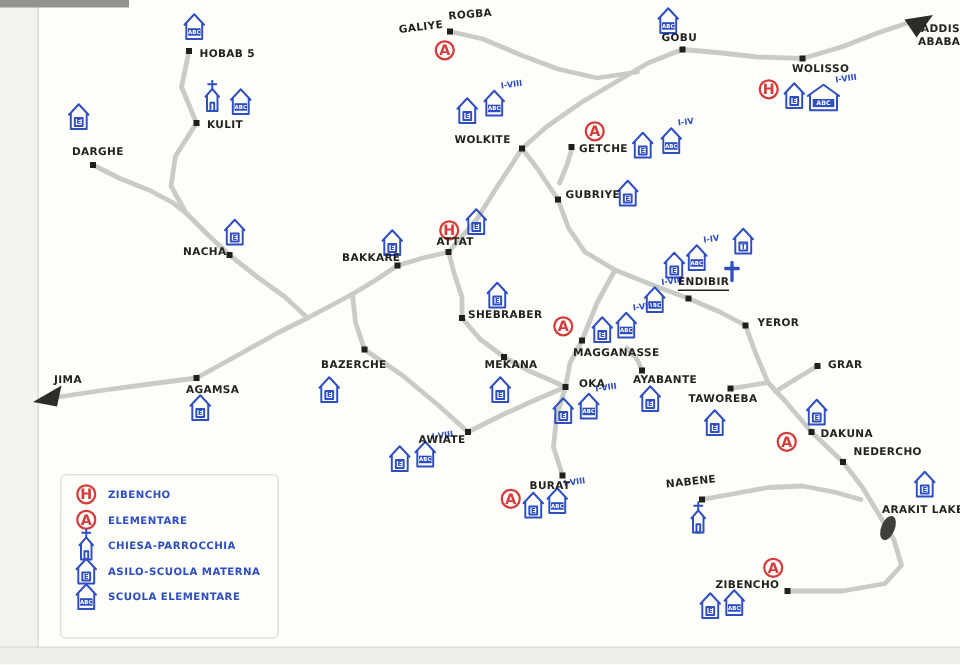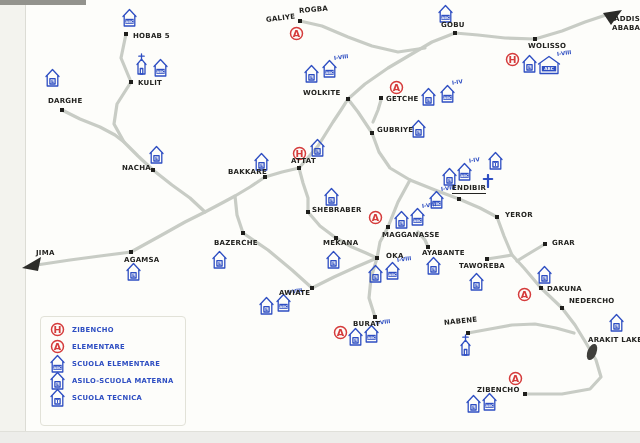--- a/index.html
+++ b/index.html
@@ -307,46 +307,46 @@
         <span class="leg-ic">
           <svg width="15" height="15" viewBox="0 0 15 15">
             <circle cx="7.5" cy="7.5" r="6" fill="none" stroke="#d53c3c" stroke-width="1.5"></circle>
             <text x="7.5" y="10.7" font-size="9.5" font-weight="bold" fill="#d53c3c" text-anchor="middle" font-family="DejaVu Sans,sans-serif">A</text>
           </svg>
         </span>
         <span class="leg-tx">ELEMENTARE</span>
       </div>
       <div class="leg-row">
         <span class="leg-ic">
+          <svg width="17" height="23" viewBox="0 0 17 23">
+            <path d="M8.5 0.8 V6.5 M5.8 3.2 H11.2" stroke="#2e4ec2" stroke-width="1.3" fill="none" stroke-linejoin="round" stroke-linecap="round"></path>
+            <path d="M4 11.5 L8.5 6.2 L13 11.5" stroke="#2e4ec2" stroke-width="1.3" fill="none" stroke-linejoin="round" stroke-linecap="round"></path>
+            <path d="M5 11 V21 H12 V11" stroke="#2e4ec2" stroke-width="1.3" fill="none" stroke-linejoin="round" stroke-linecap="round"></path>
+            <rect x="7.3" y="15.5" width="2.5" height="5.5" stroke="#2e4ec2" stroke-width="1.3" fill="none" stroke-linejoin="round" stroke-linecap="round"></rect>
+          </svg>
+        </span>
+        <span class="leg-tx">CHIESA-PARROCCHIA</span>
+      </div>
+      <div class="leg-row">
+        <span class="leg-ic">
+          <svg width="17" height="19" viewBox="0 0 17 19">
+            <path d="M2 8.5 L8.5 1.5 L15 8.5" stroke="#2e4ec2" stroke-width="1.3" fill="none" stroke-linejoin="round" stroke-linecap="round"></path>
+            <path d="M3.2 8 V18 H13.8 V8" stroke="#2e4ec2" stroke-width="1.3" fill="none" stroke-linejoin="round" stroke-linecap="round"></path>
+            <rect x="5.9" y="10.6" width="5.2" height="5.4" stroke="#2e4ec2" stroke-width="1.3" fill="none" stroke-linejoin="round" stroke-linecap="round"></rect>
+            <text x="8.5" y="14.9" font-size="4.6" font-weight="bold" fill="#2e4ec2" text-anchor="middle" font-family="DejaVu Sans,sans-serif">E</text>
+          </svg>
+        </span>
+        <span class="leg-tx">ASILO-SCUOLA MATERNA</span>
+      </div>
+      <div class="leg-row">
+        <span class="leg-ic">
           <svg width="17" height="19" viewBox="0 0 17 19">
             <path d="M2 8.5 L8.5 1.5 L15 8.5" stroke="#2e4ec2" stroke-width="1.3" fill="none" stroke-linejoin="round" stroke-linecap="round"></path>
             <path d="M3.2 8 V18 H13.8 V8" stroke="#2e4ec2" stroke-width="1.3" fill="none" stroke-linejoin="round" stroke-linecap="round"></path>
             <rect x="4.3" y="10.8" width="8.4" height="5" fill="#2e4ec2"></rect>
             <text x="8.5" y="14.6" font-size="3.6" font-weight="bold" fill="#fff" text-anchor="middle" font-family="DejaVu Sans,sans-serif">ABC</text>
           </svg>
         </span>
         <span class="leg-tx">SCUOLA ELEMENTARE</span>
       </div>
-      <div class="leg-row">
-        <span class="leg-ic">
-          <svg width="17" height="19" viewBox="0 0 17 19">
-            <path d="M2 8.5 L8.5 1.5 L15 8.5" stroke="#2e4ec2" stroke-width="1.3" fill="none" stroke-linejoin="round" stroke-linecap="round"></path>
-            <path d="M3.2 8 V18 H13.8 V8" stroke="#2e4ec2" stroke-width="1.3" fill="none" stroke-linejoin="round" stroke-linecap="round"></path>
-            <rect x="5.9" y="10.6" width="5.2" height="5.4" stroke="#2e4ec2" stroke-width="1.3" fill="none" stroke-linejoin="round" stroke-linecap="round"></rect>
-            <text x="8.5" y="14.9" font-size="4.6" font-weight="bold" fill="#2e4ec2" text-anchor="middle" font-family="DejaVu Sans,sans-serif">E</text>
-          </svg>
-        </span>
-        <span class="leg-tx">ASILO-SCUOLA MATERNA</span>
-      </div>
-      <div class="leg-row">
-        <span class="leg-ic">
-          <svg width="17" height="19" viewBox="0 0 17 19">
-            <path d="M2 8.5 L8.5 1.5 L15 8.5" stroke="#2e4ec2" stroke-width="1.3" fill="none" stroke-linejoin="round" stroke-linecap="round"></path>
-            <path d="M3.2 8 V18 H13.8 V8" stroke="#2e4ec2" stroke-width="1.3" fill="none" stroke-linejoin="round" stroke-linecap="round"></path>
-            <rect x="5.9" y="10.6" width="5.2" height="5.4" stroke="#2e4ec2" stroke-width="1.3" fill="none" stroke-linejoin="round" stroke-linecap="round"></rect>
-            <text x="8.5" y="15" font-size="5" font-weight="bold" fill="#2e4ec2" text-anchor="middle" font-family="DejaVu Sans,sans-serif">T</text>
-          </svg>
-        </span>
-        <span class="leg-tx">SCUOLA TECNICA</span>
-      </div>
     </div>
   <div class="scan-bottom"></div>
 </div>
 
 </body></html>

